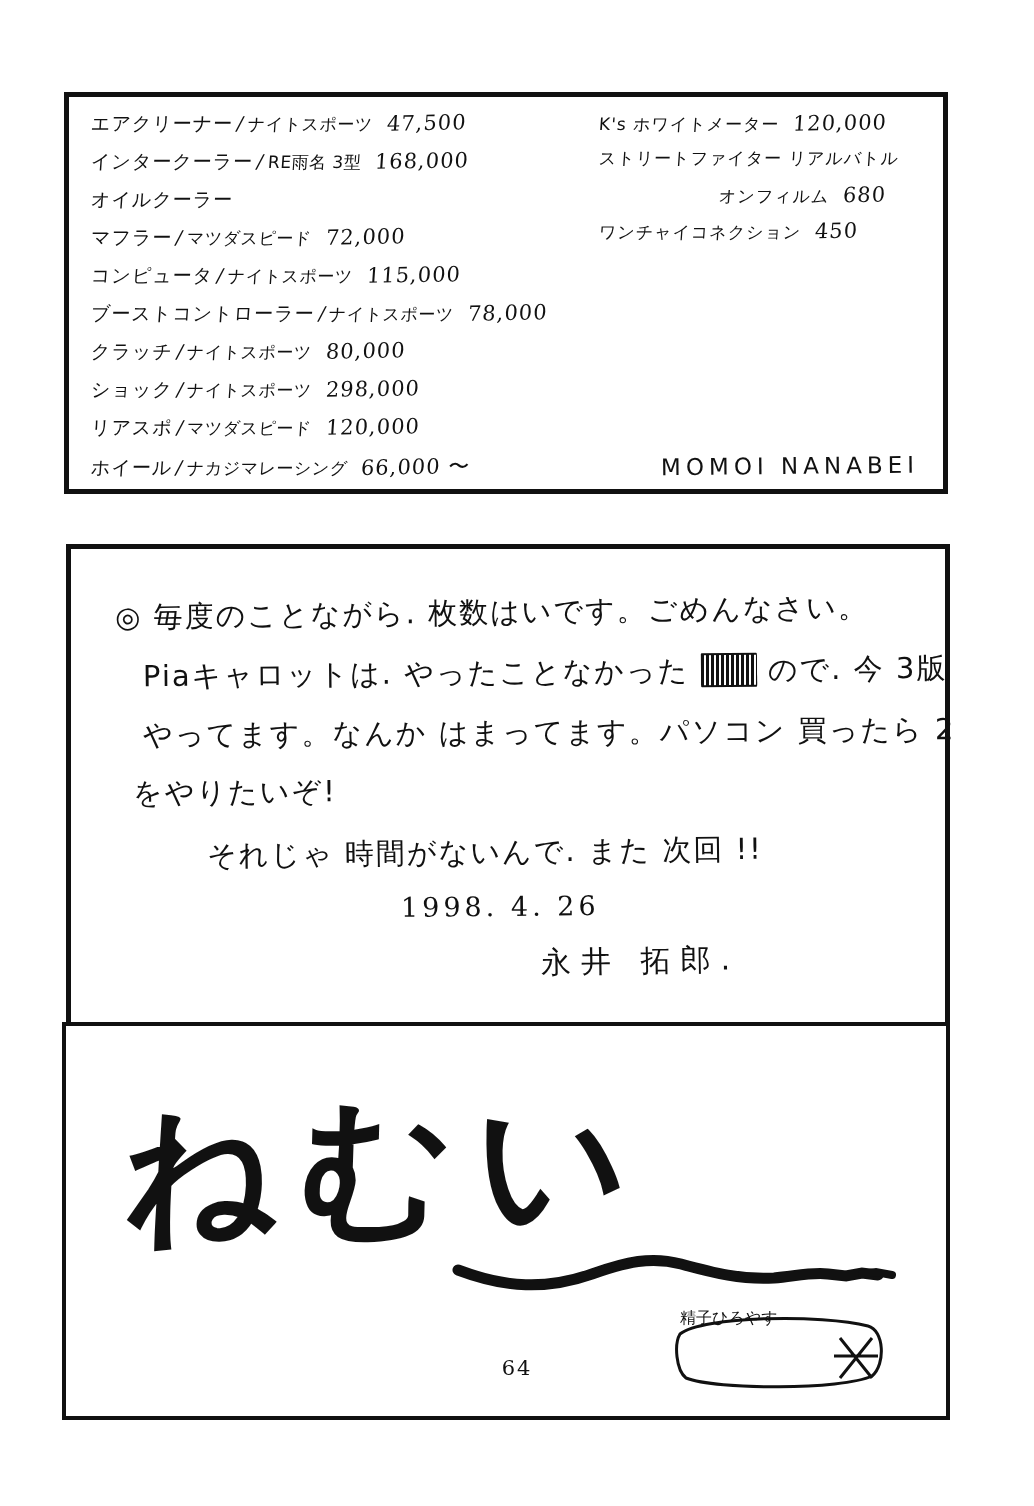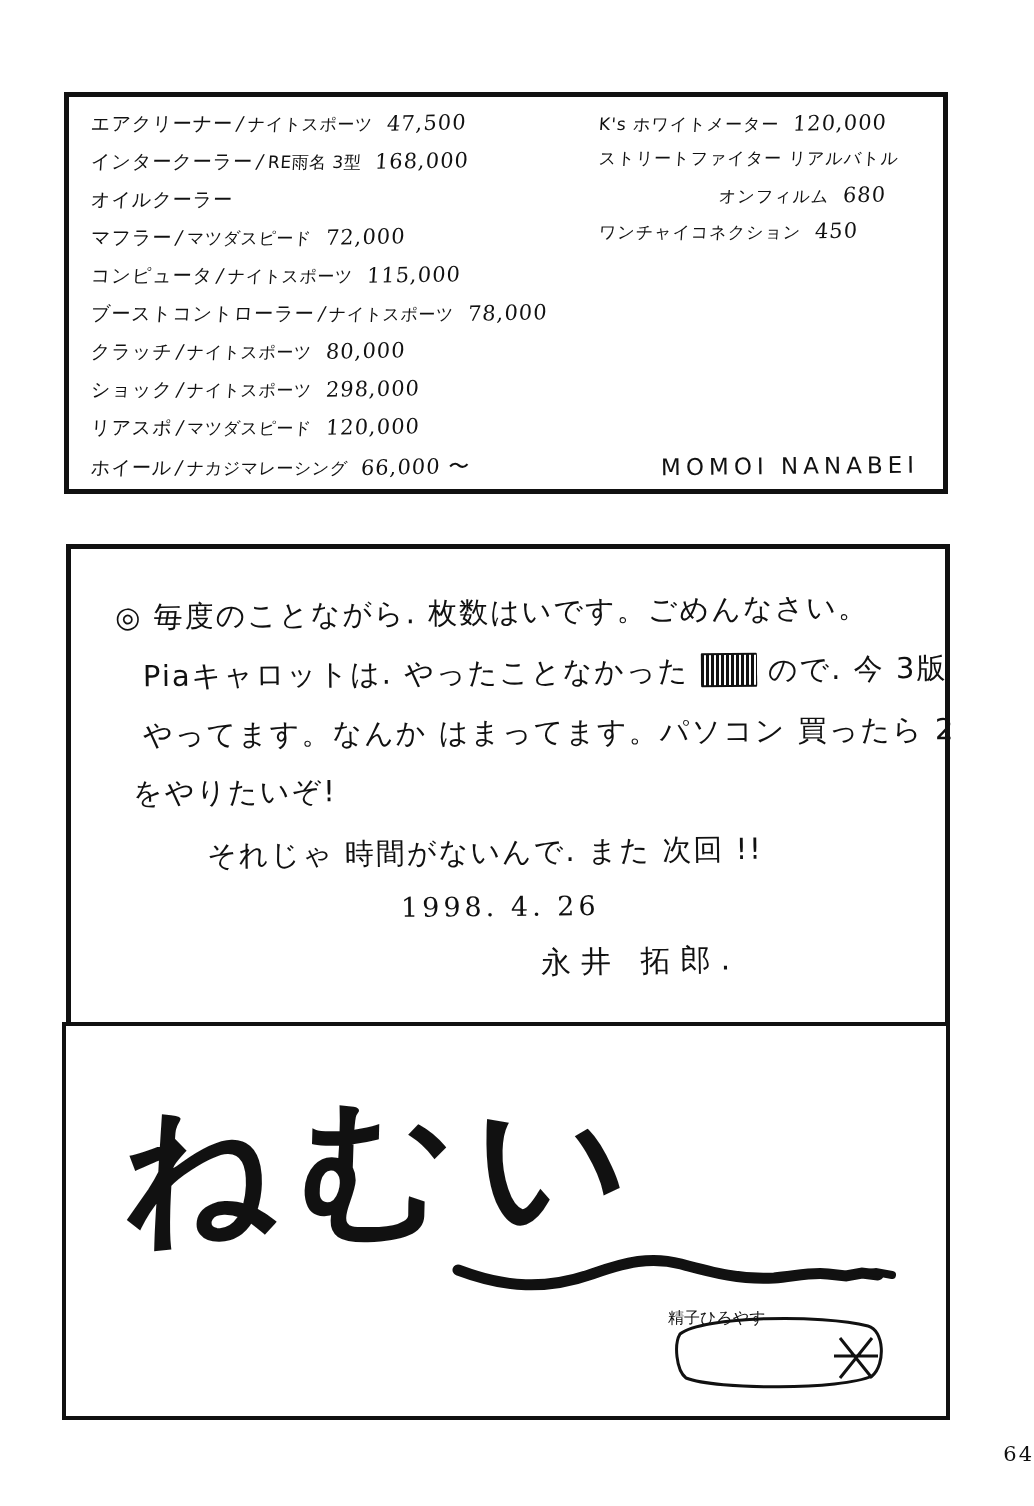--- a/index.html
+++ b/index.html
@@ -171,22 +171,22 @@
     bottom: 22px;
     width: 218px;
     height: 86px;
   }
 
   
   #page-number {
     position: absolute;
     left: 0;
     right: 0;
-    top: 1442px;
-    text-align: right;
+    top: 1356px;
+    text-align: center;
     font-size: 21px;
     letter-spacing: 2px;
     font-family: "DejaVu Serif", serif;
   }
 </style>
 </head>
 <body>
 
 <div class="page">
 
@@ -303,20 +303,20 @@
       <path d="M352 196 C 400 214, 440 216, 486 200 C 520 188, 545 182, 575 190
                C 608 199, 636 206, 668 204 C 690 202, 706 198, 722 200
                L 740 202 L 756 199 L 772 201" fill="none" stroke="#111111" stroke-width="11" stroke-linecap="round"></path>
       <path d="M756 200 l 14 -2 l 16 3" fill="none" stroke="#111111" stroke-width="8" stroke-linecap="round"></path>
     </svg>
 
     <svg id="seal" viewBox="0 0 218 86">
       <path d="M8 26 C 30 8, 150 6, 196 18 C 212 22, 214 56, 200 68 C 170 82, 44 82, 14 70 C 4 62, 2 36, 8 26 Z" fill="none" stroke="#111111" stroke-width="3"></path>
       <path d="M168 30 L 200 70 M200 30 L 168 70 M162 48 L 206 48" fill="none" stroke="#111111" stroke-width="3"></path>
     </svg>
-    <div style="position:absolute;right:60px;bottom:22px;width:218px;height:86px;margin-top:42px;">
+    <div style="position:absolute;right:48px;bottom:22px;width:218px;height:86px;margin-top:42px;">
       <div class="seal-text">精子ひろやす</div>
     </div>
   </div>
 
   <div id="page-number">64</div>
 
 </div>
 
 </body></html>

